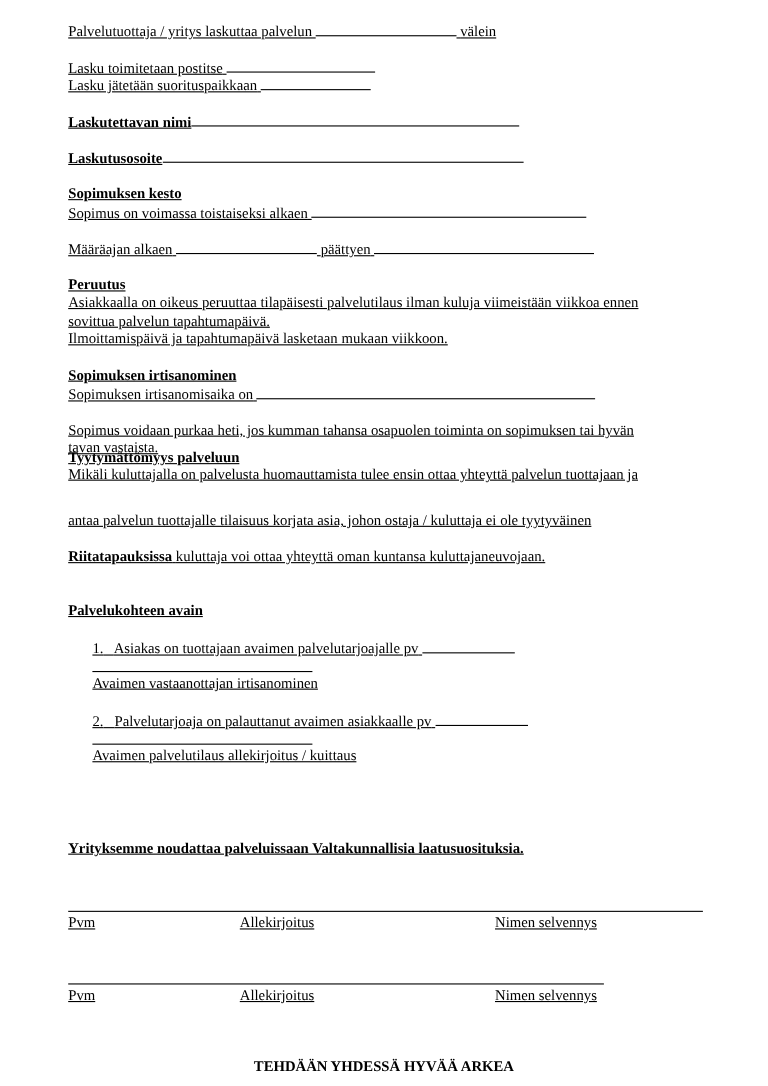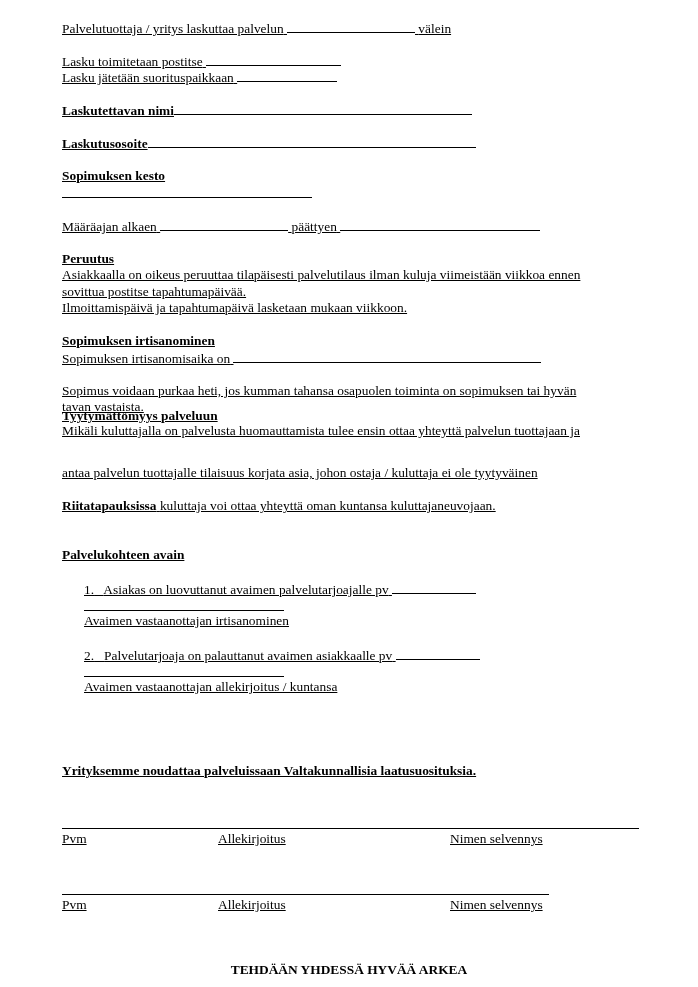--- a/index.html
+++ b/index.html
@@ -37,33 +37,34 @@
   <div class="ln b" style="top:102px">
     <span>Laskutettavan nimi</span><span class="u" style="width:298px"></span>
   </div>
 
   <div class="ln b" style="top:135px">
     <span>Laskutusosoite</span><span class="u" style="width:328px"></span>
   </div>
 
   <div class="ln b" style="top:168px">Sopimuksen kesto</div>
   <div class="ln" style="top:185px">
+    <span>Sopimus on voimassa toistaiseksi alkaen</span>
     <span class="u" style="width:250px"></span>
   </div>
 
   <div class="ln" style="top:218px">
     <span>Määräajan alkaen</span>
     <span class="u" style="width:128px"></span>
     <span>päättyen</span>
     <span class="u" style="width:200px"></span>
   </div>
 
   <div class="ln b" style="top:251px">Peruutus</div>
   <div class="ln" style="top:267px">Asiakkaalla on oikeus peruuttaa tilapäisesti palvelutilaus ilman kuluja viimeistään viikkoa ennen</div>
-  <div class="ln" style="top:284px">sovittua postitse tapahtumapäivää.</div>
+  <div class="ln" style="top:284px">sovittua palvelun tapahtumapäivä.</div>
   <div class="ln" style="top:300px">Ilmoittamispäivä ja tapahtumapäivä lasketaan mukaan viikkoon.</div>
 
   <div class="ln b" style="top:333px">Sopimuksen irtisanominen</div>
   <div class="ln" style="top:350px">
     <span>Sopimuksen irtisanomisaika on</span>
     <span class="u" style="width:308px"></span>
   </div>
 
   <div class="ln" style="top:383px">Sopimus voidaan purkaa heti, jos kumman tahansa osapuolen toiminta on sopimuksen tai hyvän</div>
   <div class="ln" style="top:399px">tavan vastaista.</div>
@@ -74,33 +75,33 @@
 
   <div class="ln" style="top:498px">
     <span class="b">Riitatapauksissa</span>
     <span>kuluttaja voi ottaa yhteyttä oman kuntansa kuluttajaneuvojaan.</span>
   </div>
 
   <div class="ln b" style="top:547px">Palvelukohteen avain</div>
 
   <div class="ln" style="top:581px; left:84px">
     <span>1.</span>&nbsp;&nbsp;
-    <span>Asiakas on luovuttanut avaimen palvelutarjoajalle pv</span>
+    <span>Asiakas on tuottajaan avaimen palvelutarjoajalle pv</span>
     <span class="u" style="width:84px"></span>
   </div>
   <div class="rule" style="top:610px; left:84px; width:200px"></div>
   <div class="ln" style="top:613px; left:84px">Avaimen vastaanottajan irtisanominen</div>
 
   <div class="ln" style="top:647px; left:84px">
     <span>2.</span>&nbsp;&nbsp;
     <span>Palvelutarjoaja on palauttanut avaimen asiakkaalle pv</span>
     <span class="u" style="width:84px"></span>
   </div>
   <div class="rule" style="top:676px; left:84px; width:200px"></div>
-  <div class="ln" style="top:679px; left:84px">Avaimen vastaanottajan allekirjoitus / kuntansa</div>
+  <div class="ln" style="top:679px; left:84px">Avaimen palvelutilaus allekirjoitus / kuittaus</div>
 
   <div class="ln b" style="top:763px">Yrityksemme noudattaa palveluissaan Valtakunnallisia laatusuosituksia.</div>
 
   <div class="rule" style="top:828px; left:62px; width:577px"></div>
   <div class="ln" style="top:831px">Pvm</div>
   <div class="ln" style="top:831px; left:218px">Allekirjoitus</div>
   <div class="ln" style="top:831px; left:450px">Nimen selvennys</div>
 
   <div class="rule" style="top:894px; left:62px; width:487px"></div>
   <div class="ln" style="top:897px">Pvm</div>

